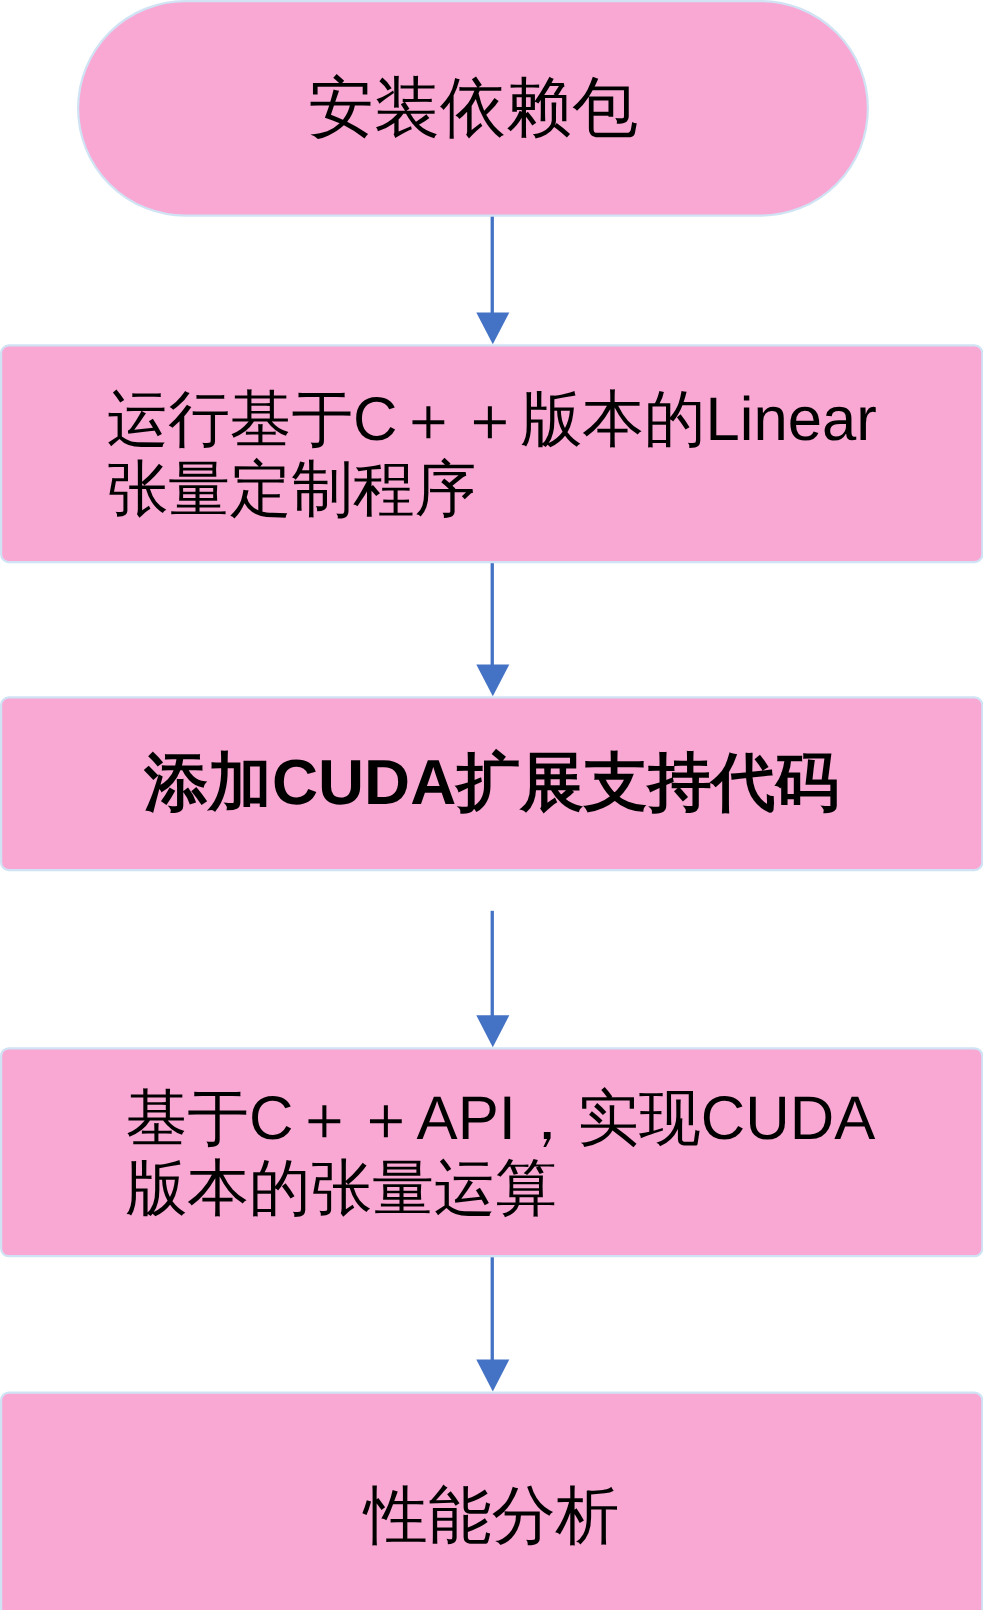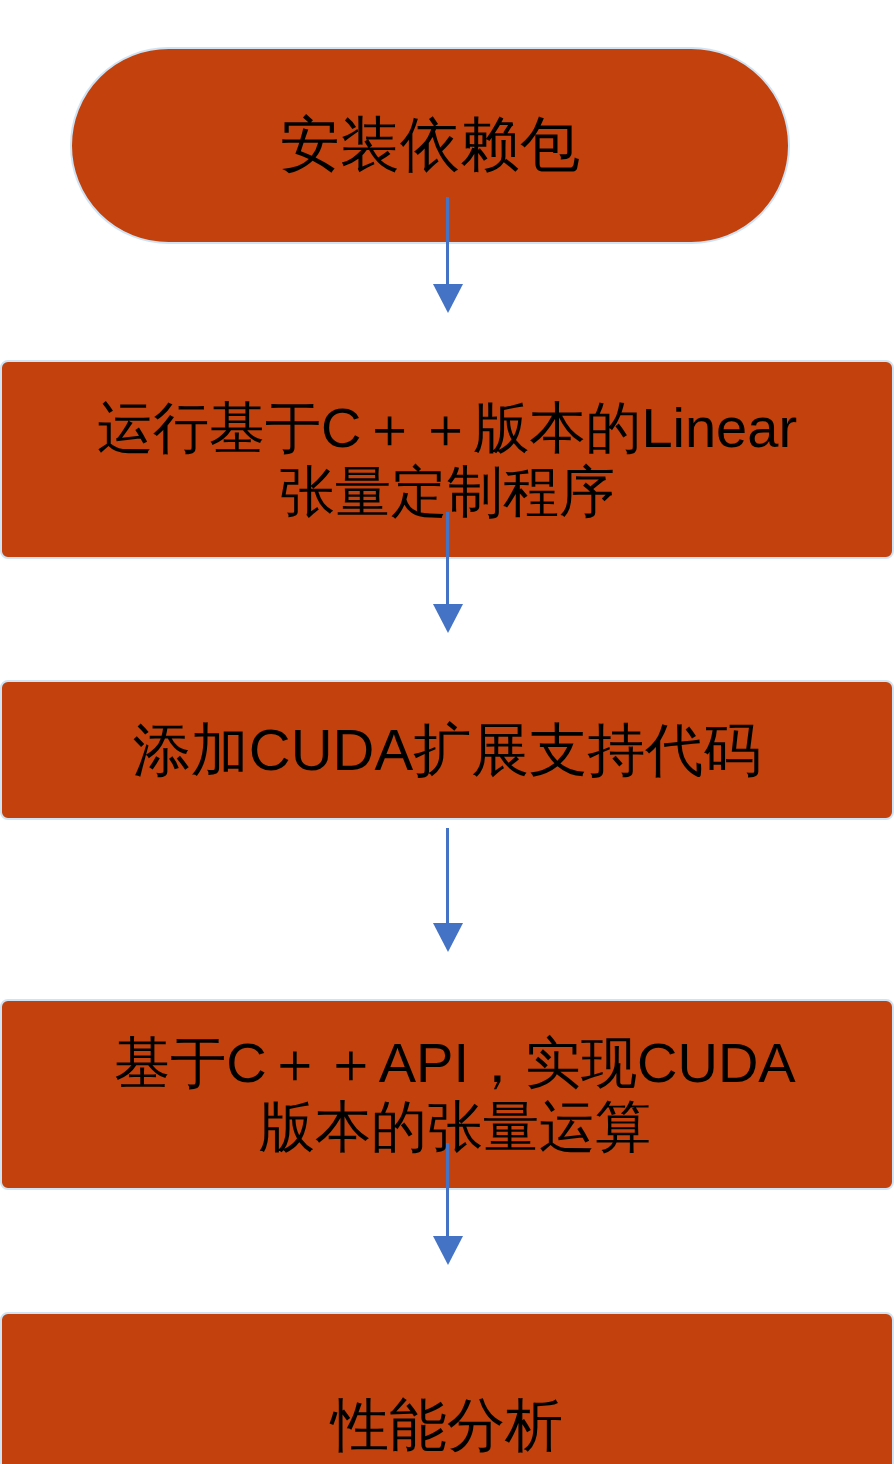--- a/index.html
+++ b/index.html
@@ -19,31 +19,29 @@
     position: absolute;
     left: 0;
     top: 0;
     width: 894px;
     height: 1464px;
   }
 
   .node {
     position: absolute;
     box-sizing: border-box;
-    background: #c2410c;
+    background: #f9a8d4;
     border: 2px solid #cfe3f4;
     display: flex;
     align-items: center;
     justify-content: center;
-    text-align: center;
     color: #000000;
     line-height: 1.14;
     letter-spacing: 0px;
     white-space: pre-line;
-    margin-top: 47px;
   }
 
   
   .node-start {
     left: 70px;
     top: 0px;
     width: 720px;
     height: 197px;
     border-radius: 100px;
     font-size: 60px;
@@ -51,21 +49,21 @@
 
   
   .node-process {
     left: 0px;
     width: 894px;
     border-radius: 8px;
     font-size: 56px;
   }
 
   .node-2 { top: 313px;  height: 199px; }
-  .node-3 { top: 633px;  height: 140px; font-size: 58px; }
+  .node-3 { top: 633px;  height: 159px; font-size: 58px; font-weight: bold; }
   .node-4 { top: 952px;  height: 191px; padding-left: 16px; }
   .node-5 { top: 1265px; height: 227px; font-size: 58px; }
 
   .node-label {
     display: block;
     padding: 0 10px;
   }
 
   
   .arrow {

